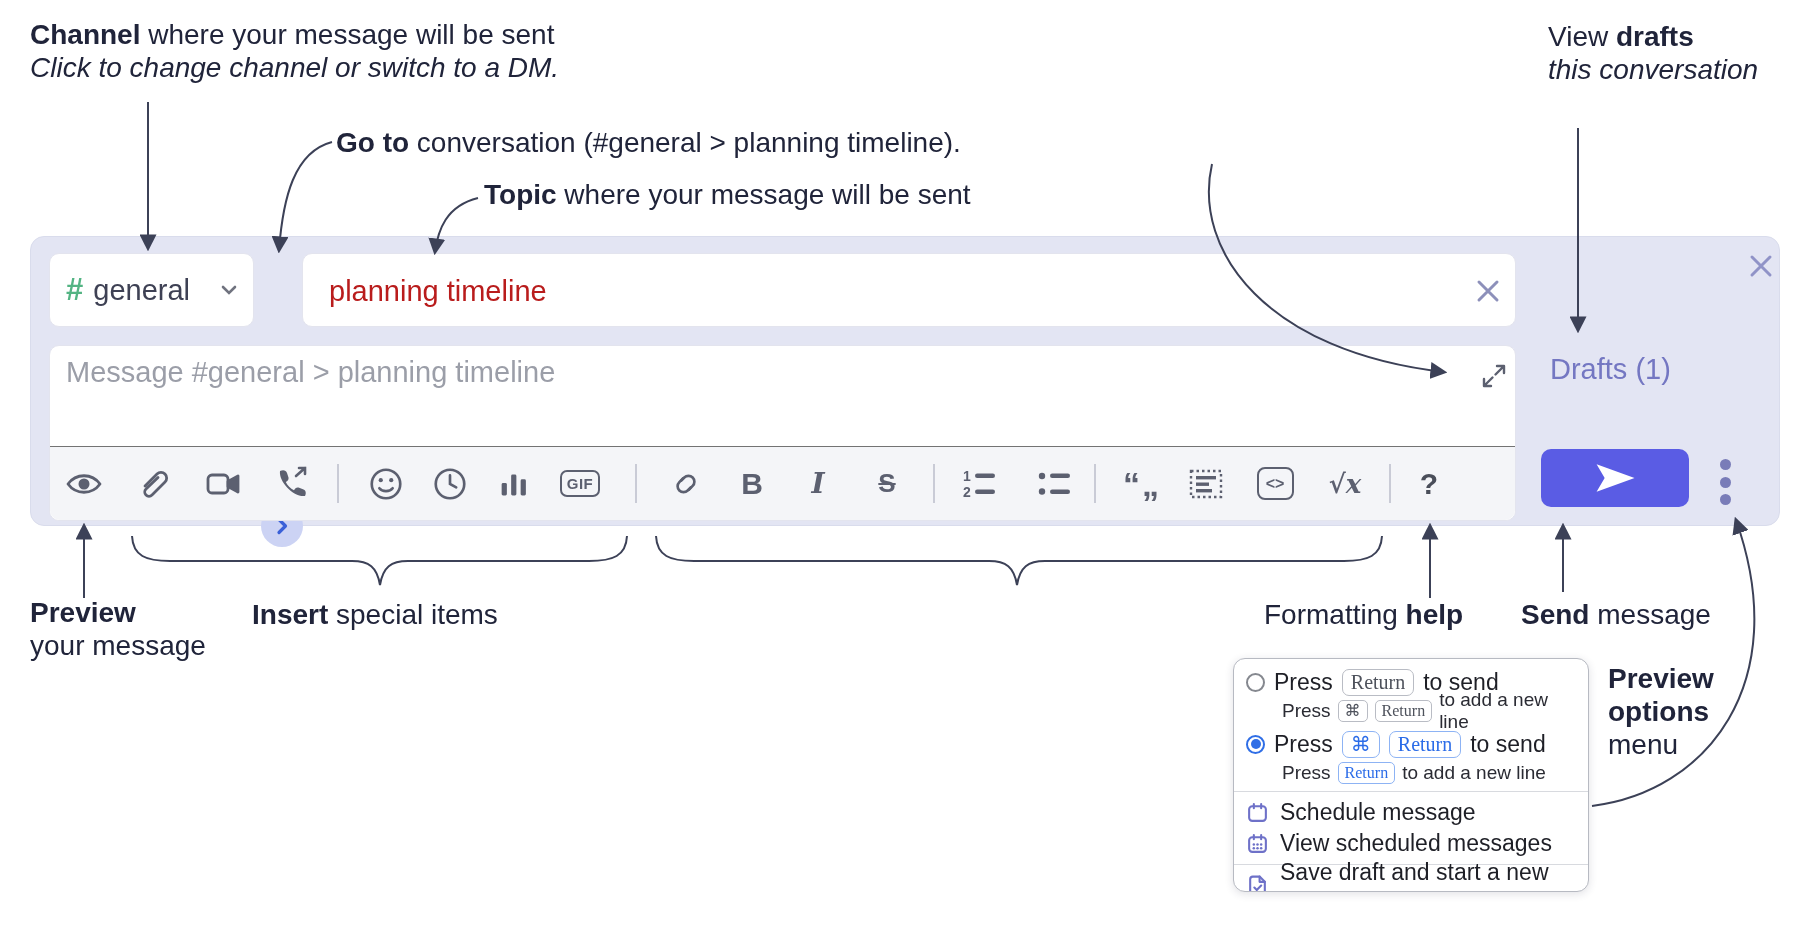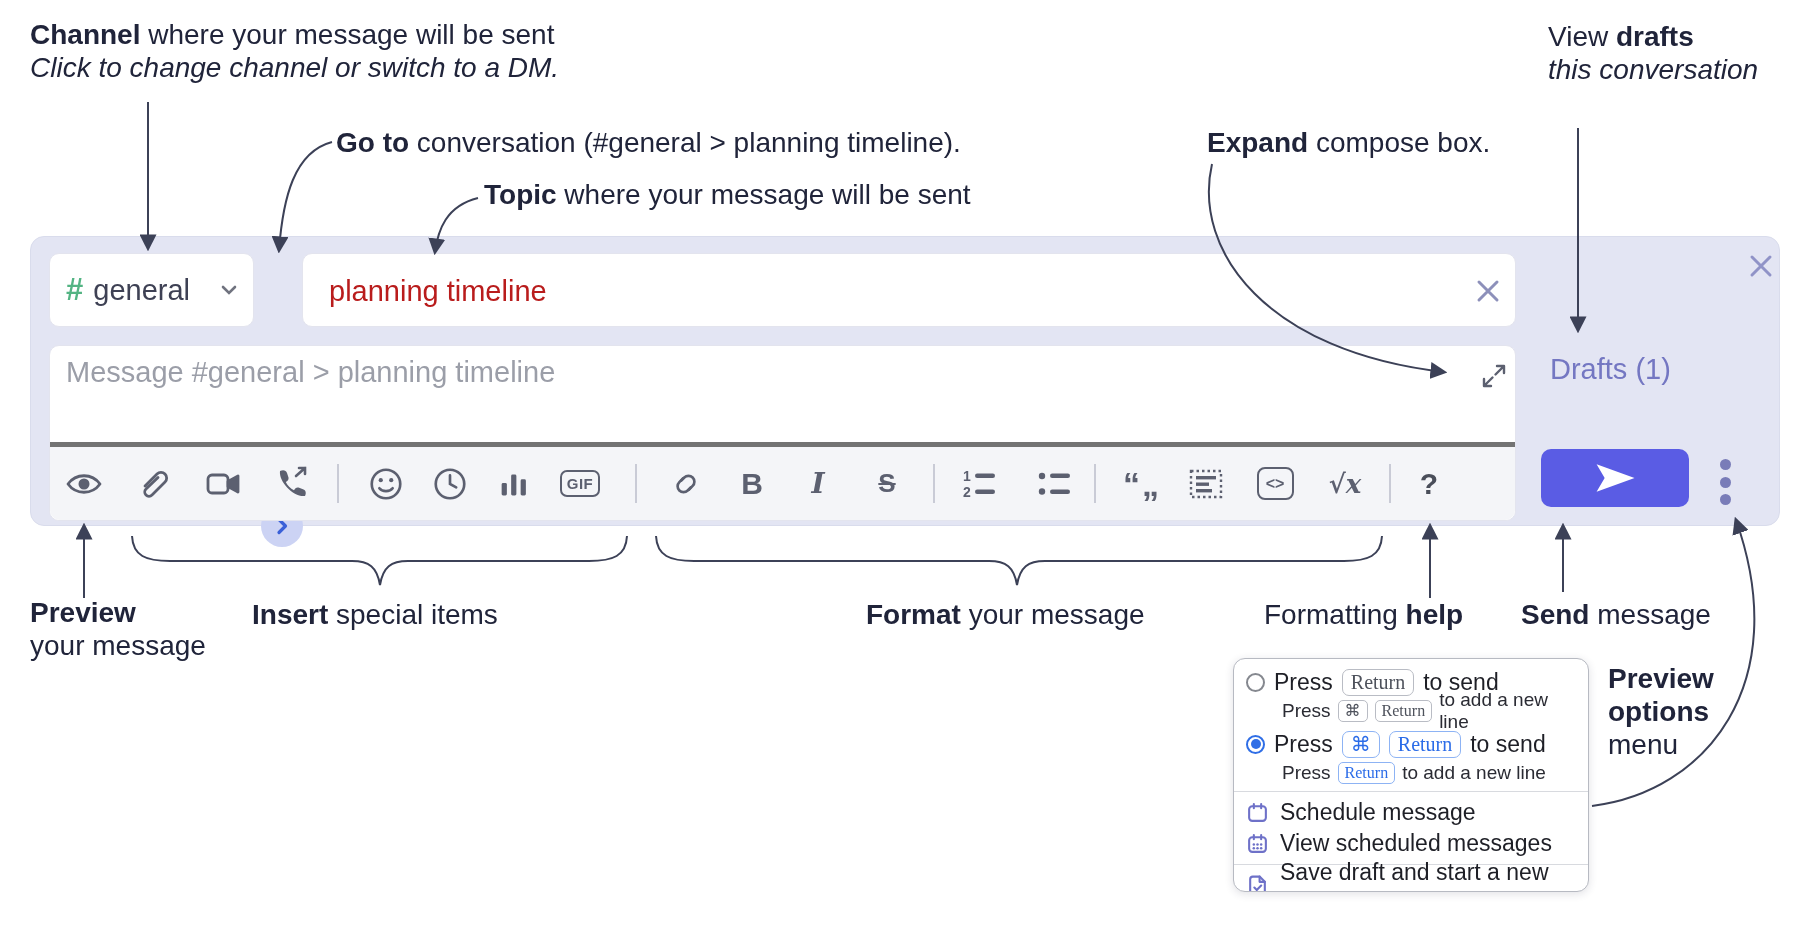--- a/index.html
+++ b/index.html
@@ -22,21 +22,21 @@
   .gocircle{position:absolute;left:230px;top:268px;width:42px;height:42px;border-radius:50%;
             background:#ccd3f4;display:flex;align-items:center;justify-content:center;}
   .topicbox{left:271px;top:16px;width:1214px;height:74px;}
   .topicbox input{position:absolute;left:24px;top:0;width:1120px;height:72px;border:none;outline:none;
                   background:transparent;font-family:"Liberation Sans",sans-serif;font-size:29px;color:#b91c1c;}
   .iconbtn{display:flex;align-items:center;justify-content:center;cursor:pointer;}
   .msgarea{left:18px;top:108px;width:1467px;height:176px;border-radius:10px;}
   .msgarea textarea{position:absolute;left:14px;top:8px;width:1380px;height:86px;border:none;outline:none;resize:none;
                     background:transparent;font-family:"Liberation Sans",sans-serif;font-size:29px;color:#1b1d29;}
   .msgarea textarea::placeholder{color:#9b9ea8;opacity:1;}
-  .toolbar{position:absolute;left:0;right:0;bottom:0;height:73px;background:#f4f5f8;border-top:5px solid #737373;
+  .toolbar{position:absolute;left:0;right:0;bottom:0;height:73px;background:#f4f5f8;border-top:1px solid #737373;
            border-radius:0 0 10px 10px;}
   .tb{position:absolute;top:0;height:73px;width:44px;display:flex;align-items:center;justify-content:center;
       color:#5c6070;cursor:pointer;}
   .tbsep{position:absolute;top:17px;width:2px;height:39px;background:#c9cbd6;}
   .gifbox{border:2.5px solid #5c6070;border-radius:7px;padding:3px 5px;font-size:15px;font-weight:700;letter-spacing:.5px;}
   .codebox{border:2.5px solid #5c6070;border-radius:8px;width:33px;height:29px;display:flex;align-items:center;
            justify-content:center;font-size:16px;font-weight:700;}
   .tbB{font-size:30px;font-weight:800;}
   .tbI{font-family:"DejaVu Serif",serif;font-style:italic;font-weight:600;font-size:28px;}
   .tbS{font-size:26px;font-weight:700;text-decoration:line-through;}
@@ -79,23 +79,20 @@
   </div>
 
   <div class="ann" style="left:336px;top:126px;">
     <b>Go to</b><span> conversation (#general &gt; planning timeline).</span>
   </div>
 
   <div class="ann" style="left:484px;top:178px;">
     <b>Topic</b><span> where your message will be sent</span>
   </div>
 
-  <div class="ann" style="left:1207px;top:126px;">
-    <b>Expand</b><span> compose box.</span>
-  </div>
 
   <div class="ann" style="left:1548px;top:20px;">
     <div><span>View </span><b>drafts</b></div>
     <div class="it">this conversation</div>
   </div>
 
   <div class="compose">
 
     <div class="whitebox chansel">
       <span class="hash">#</span>
@@ -259,23 +256,20 @@
         <i></i>
     </span>
   </div>
 
   <div class="ann lblrow" style="left:252px;top:598px;">
     <b>Insert</b><span> special items</span>
   </div>
   <div class="ann lblrow" style="left:30px;top:596px;white-space:normal;width:220px;">
     <div><b>Preview</b></div>
     <div>your message</div>
-  </div>
-  <div class="ann lblrow" style="left:866px;top:598px;">
-    <b>Format</b><span> your message</span>
   </div>
   <div class="ann lblrow" style="left:1264px;top:598px;">
     <span>Formatting </span><b>help</b>
   </div>
   <div class="ann lblrow" style="left:1521px;top:598px;">
     <b>Send</b><span> message</span>
   </div>
   <div class="ann" style="left:1608px;top:662px;line-height:33px;">
     <div><b>Preview</b></div>
     <div><b>options</b></div>

